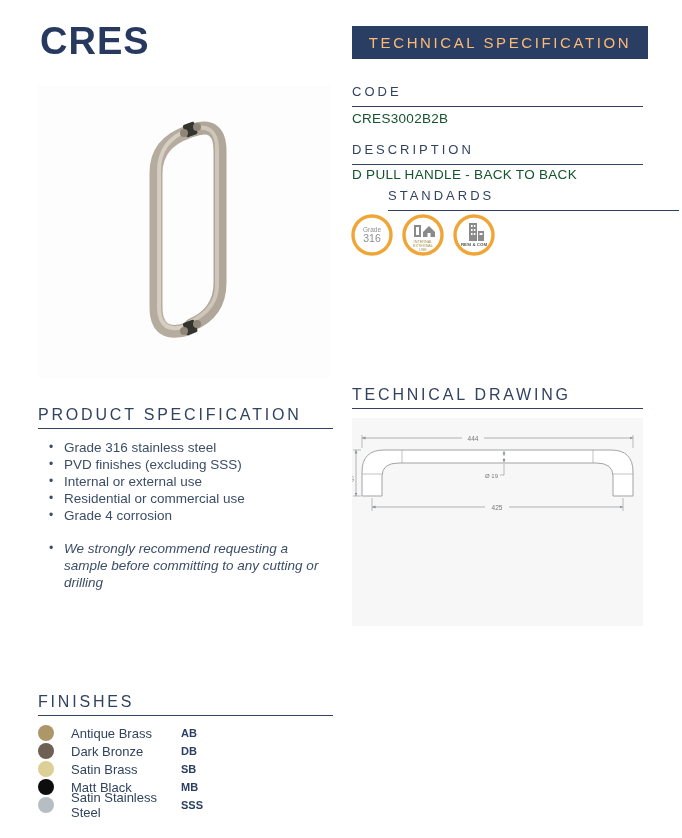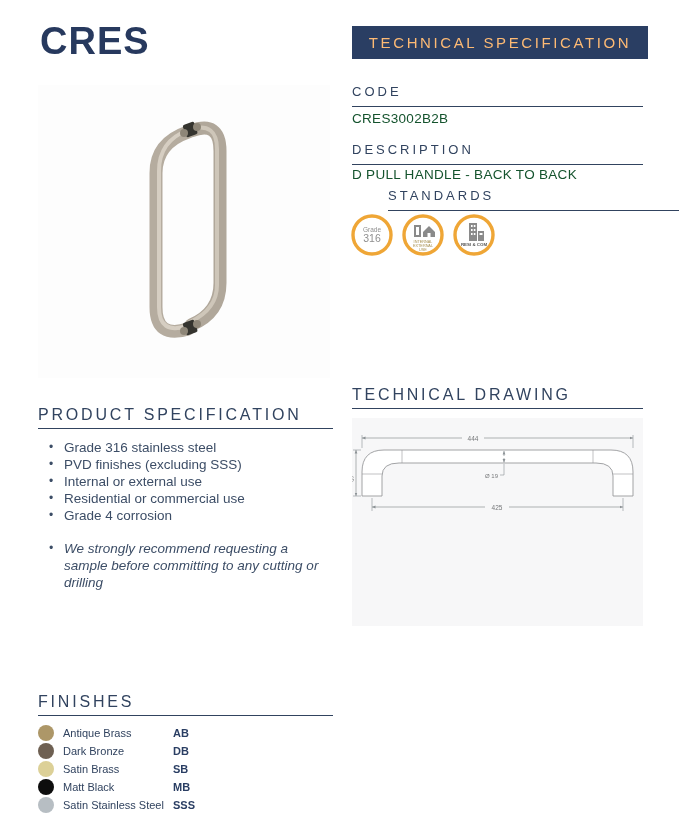--- a/index.html
+++ b/index.html
@@ -36,21 +36,21 @@
   .bullet-note { margin-top:16px; font-style:italic; }
 
   .drawing-section { position:absolute; left:352px; top:386px; width:291px; }
   .drawing-box { margin-top:9px; width:291px; height:208px; background:#F7F7F8; }
 
   
   .finishes-section { position:absolute; left:38px; top:693px; width:295px; }
   .finish-rows { margin-top:8px; }
   .finish-row { display:flex; align-items:center; height:18px; }
   .swatch { width:16px; height:16px; border-radius:50%; flex:0 0 16px; }
-  .finish-name { margin-left:9px; font-size:11px; color:#31435F; width:110px; }
+  .finish-name { margin-left:17px; font-size:13px; color:#31435F; width:110px; }
   .finish-code { font-size:11px; font-weight:bold; color:#2A3E63; width:40px; text-align:left; }
 </style>
 </head>
 <body>
 
 <div class="page">
 
   <div class="logo">CRES</div>
   <div class="spec-bar">TECHNICAL SPECIFICATION</div>
 

